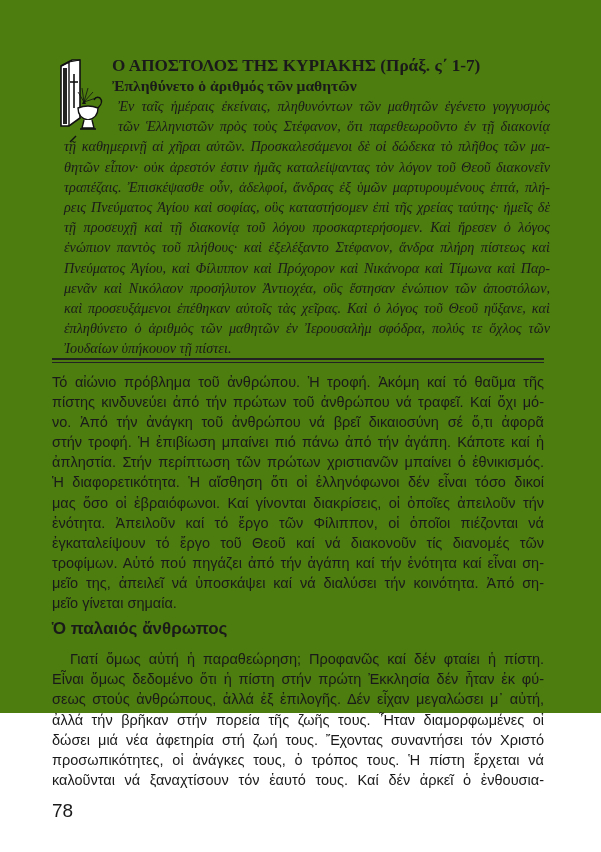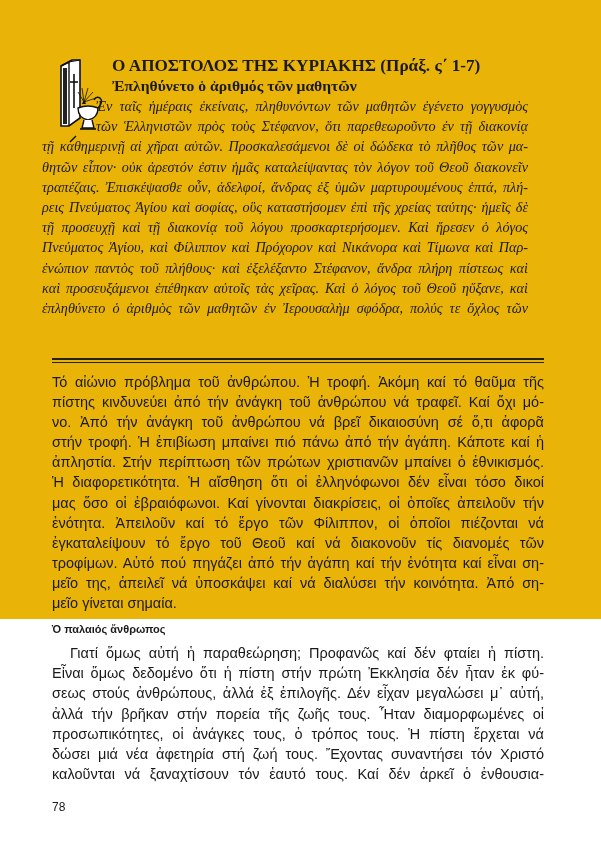--- a/index.html
+++ b/index.html
@@ -1,32 +1,32 @@
 <!DOCTYPE html>
 <html><head>
 <meta charset="utf-8">
 <style>
   html, body { margin:0; padding:0; background:#ffffff; }
   body { width:601px; height:852px; position:relative; overflow:hidden; color:#1a1a1a; }
-  .page { position:absolute; left:0; top:0; width:601px; height:619px; background:#eab308; }
+  .page { position:absolute; left:0; top:0; width:601px; height:713px; background:#4d7c0f; }
   .header-block { position:absolute; left:58px; top:56px; width:486px; }
   .icon-box { position:absolute; left:0; top:2px; width:48px; height:86px; }
   .title { position:absolute; left:54px; top:0; font-family:"Liberation Serif", serif; font-weight:bold; font-size:17.2px; letter-spacing:0; white-space:nowrap; }
   .subtitle { position:absolute; left:54px; top:21px; font-family:"Liberation Serif", serif; font-weight:bold; font-size:15.6px; white-space:nowrap; }
-  .reading { position:absolute; left:42px; top:96px; width:486px; font-family:"Liberation Serif", serif; font-style:italic; font-size:14.2px; line-height:20.2px; text-align:justify; }
+  .reading { position:absolute; left:64px; top:96px; width:486px; font-family:"Liberation Serif", serif; font-style:italic; font-size:14.2px; line-height:20.2px; text-align:justify; }
   .reading .ln { display:block; white-space:nowrap; text-align-last:justify; text-align:justify; }
   .reading .ln.last { text-align-last:left; }
   .reading .ln.indent { padding-left:54px; }
   .divider { position:absolute; left:52px; top:358px; width:492px; height:5px; border-top:2px solid #222; border-bottom:1.5px solid #222; box-sizing:border-box; }
   .body { position:absolute; left:52px; top:372px; width:492px; font-family:"Liberation Sans", sans-serif; font-size:14.5px; line-height:20.1px; }
   .body .ln { display:block; white-space:nowrap; text-align:justify; text-align-last:justify; }
   .body .ln.last { text-align-last:left; }
   .body .ln.first-indent { padding-left:18px; }
-  .section-heading { font-family:"Liberation Sans", sans-serif; font-weight:bold; font-size:11px; display:block; margin:6px 0 4px 0; }
-  .page-number { position:absolute; left:52px; top:800px; font-family:"Liberation Sans", sans-serif; font-size:12px;text-align:center; }
+  .section-heading { font-family:"Liberation Sans", sans-serif; font-weight:bold; font-size:17px; display:block; margin:6px 0 10px 0; }
+  .page-number { position:absolute; left:52px; top:800px; font-family:"Liberation Sans", sans-serif; font-size:19px;text-align:center; }
 </style>
 </head>
 <body>
 
 <div class="page">
 
   <div class="header-block">
     <div class="icon-box">
       <svg width="48" height="86" viewBox="0 0 48 86">
 
@@ -56,49 +56,51 @@
   </div>
 
   <div class="reading">
     <span class="ln indent">Ἐν ταῖς ἡμέραις ἐκείναις, πληθυνόντων τῶν μαθητῶν ἐγένετο γογγυσμὸς</span>
     <span class="ln indent">τῶν Ἑλληνιστῶν πρὸς τοὺς Στέφανον, ὅτι παρεθεωροῦντο ἐν τῇ διακονίᾳ</span>
     <span class="ln">τῇ καθημερινῇ αἱ χῆραι αὐτῶν. Προσκαλεσάμενοι δὲ οἱ δώδεκα τὸ πλῆθος τῶν μα-</span>
     <span class="ln">θητῶν εἶπον· οὐκ ἀρεστόν ἐστιν ἡμᾶς καταλείψαντας τὸν λόγον τοῦ Θεοῦ διακονεῖν</span>
     <span class="ln">τραπέζαις. Ἐπισκέψασθε οὖν, ἀδελφοί, ἄνδρας ἐξ ὑμῶν μαρτυρουμένους ἑπτά, πλή-</span>
     <span class="ln">ρεις Πνεύματος Ἁγίου καὶ σοφίας, οὓς καταστήσομεν ἐπὶ τῆς χρείας ταύτης· ἡμεῖς δὲ</span>
     <span class="ln">τῇ προσευχῇ καὶ τῇ διακονίᾳ τοῦ λόγου προσκαρτερήσομεν. Καὶ ἤρεσεν ὁ λόγος</span>
+    <span class="ln">ἐνώπιον παντὸς τοῦ πλήθους· καὶ ἐξελέξαντο Στέφανον, ἄνδρα πλήρη πίστεως καὶ</span>
     <span class="ln">Πνεύματος Ἁγίου, καὶ Φίλιππον καὶ Πρόχορον καὶ Νικάνορα καὶ Τίμωνα καὶ Παρ-</span>
-    <span class="ln">ἐνώπιον παντὸς τοῦ πλήθους· καὶ ἐξελέξαντο Στέφανον, ἄνδρα πλήρη πίστεως καὶ</span>
+    <span class="ln">μενᾶν καὶ Νικόλαον προσήλυτον Ἀντιοχέα, οὓς ἔστησαν ἐνώπιον τῶν ἀποστόλων,</span>
     <span class="ln">καὶ προσευξάμενοι ἐπέθηκαν αὐτοῖς τὰς χεῖρας. Καὶ ὁ λόγος τοῦ Θεοῦ ηὔξανε, καὶ</span>
     <span class="ln">ἐπληθύνετο ὁ ἀριθμὸς τῶν μαθητῶν ἐν Ἰερουσαλὴμ σφόδρα, πολύς τε ὄχλος τῶν</span>
+    <span class="ln last">Ἰουδαίων ὑπήκουον τῇ πίστει.</span>
   </div>
 
   <div class="divider"></div>
 
   <div class="body">
     <div>
       <span class="ln">Τό αἰώνιο πρόβλημα τοῦ ἀνθρώπου. Ἡ τροφή. Ἀκόμη καί τό θαῦμα τῆς</span>
-      <span class="ln">πίστης κινδυνεύει ἀπό τήν ἀνάγκη τοῦ ἀνθρώπου νά τραφεῖ. Καί ὄχι μό-</span>
+      <span class="ln">πίστης κινδυνεύει ἀπό τήν πρώτων τοῦ ἀνθρώπου νά τραφεῖ. Καί ὄχι μό-</span>
       <span class="ln">νο. Ἀπό τήν ἀνάγκη τοῦ ἀνθρώπου νά βρεῖ δικαιοσύνη σέ ὅ,τι ἀφορᾶ</span>
       <span class="ln">στήν τροφή. Ἡ ἐπιβίωση μπαίνει πιό πάνω ἀπό τήν ἀγάπη. Κάποτε καί ἡ</span>
       <span class="ln">ἀπληστία. Στήν περίπτωση τῶν πρώτων χριστιανῶν μπαίνει ὁ ἐθνικισμός.</span>
       <span class="ln">Ἡ διαφορετικότητα. Ἡ αἴσθηση ὅτι οἱ ἑλληνόφωνοι δέν εἶναι τόσο δικοί</span>
       <span class="ln">μας ὅσο οἱ ἑβραιόφωνοι. Καί γίνονται διακρίσεις, οἱ ὁποῖες ἀπειλοῦν τήν</span>
       <span class="ln">ἑνότητα. Ἀπειλοῦν καί τό ἔργο τῶν Φίλιππον, οἱ ὁποῖοι πιέζονται νά</span>
       <span class="ln">ἐγκαταλείψουν τό ἔργο τοῦ Θεοῦ καί νά διακονοῦν τίς διανομές τῶν</span>
       <span class="ln">τροφίμων. Αὐτό πού πηγάζει ἀπό τήν ἀγάπη καί τήν ἑνότητα καί εἶναι ση-</span>
       <span class="ln">μεῖο της, ἀπειλεῖ νά ὑποσκάψει καί νά διαλύσει τήν κοινότητα. Ἀπό ση-</span>
       <span class="ln last">μεῖο γίνεται σημαία.</span>
     </div>
     <span class="section-heading">Ὁ παλαιός ἄνθρωπος</span>
     <div>
       <span class="ln first-indent">Γιατί ὅμως αὐτή ἡ παραθεώρηση; Προφανῶς καί δέν φταίει ἡ πίστη.</span>
       <span class="ln">Εἶναι ὅμως δεδομένο ὅτι ἡ πίστη στήν πρώτη Ἐκκλησία δέν ἦταν ἐκ φύ-</span>
       <span class="ln">σεως στούς ἀνθρώπους, ἀλλά ἐξ ἐπιλογῆς. Δέν εἶχαν μεγαλώσει μ᾽ αὐτή,</span>
       <span class="ln">ἀλλά τήν βρῆκαν στήν πορεία τῆς ζωῆς τους. Ἦταν διαμορφωμένες οἱ</span>
+      <span class="ln">δώσει μιά νέα ἀφετηρία στή ζωή τους. Ἔχοντας συναντήσει τόν Χριστό</span>
       <span class="ln">προσωπικότητες, οἱ ἀνάγκες τους, ὁ τρόπος τους. Ἡ πίστη ἔρχεται νά</span>
-      <span class="ln">δώσει μιά νέα ἀφετηρία στή ζωή τους. Ἔχοντας συναντήσει τόν Χριστό</span>
       <span class="ln">καλοῦνται νά ξαναχτίσουν τόν ἑαυτό τους. Καί δέν ἀρκεῖ ὁ ἐνθουσια-</span>
     </div>
   </div>
 
   <div class="page-number">78</div>
 </div>
 
 </body></html>

